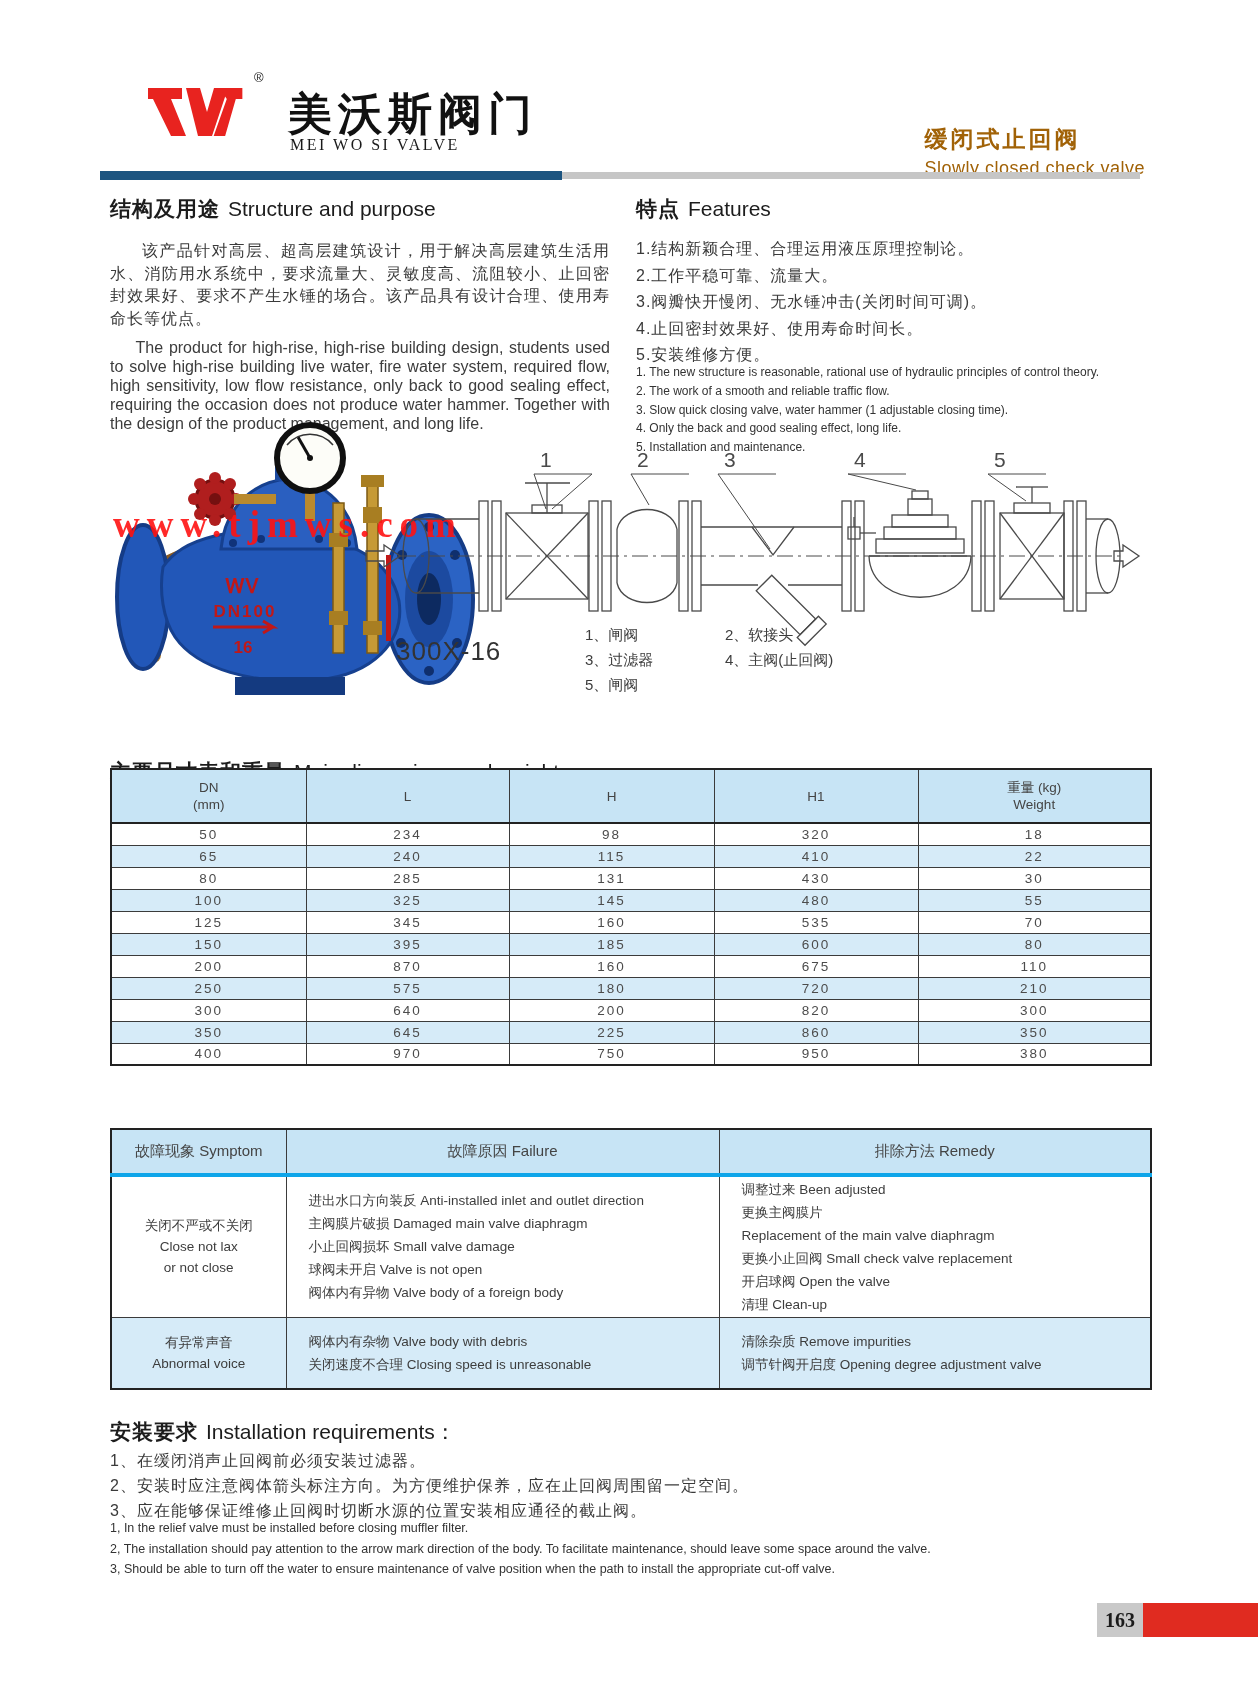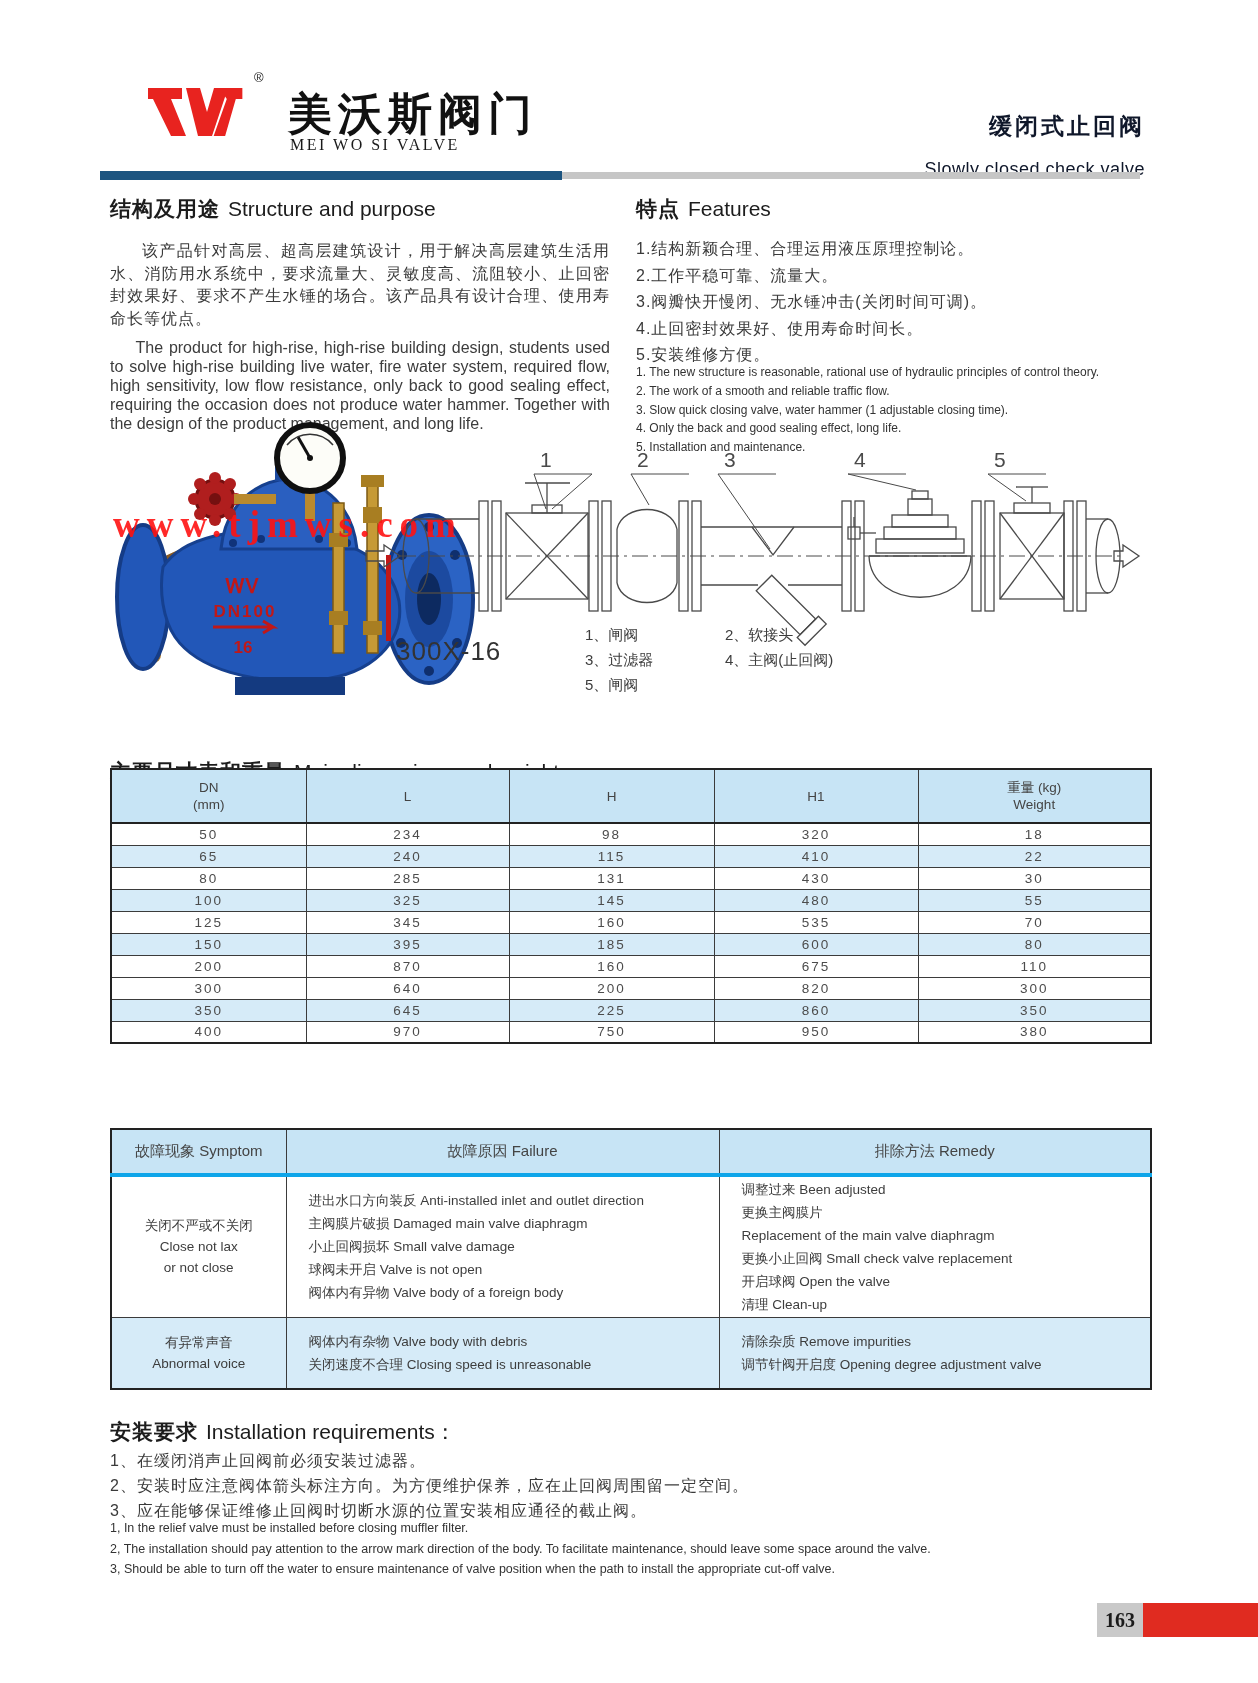--- a/index.html
+++ b/index.html
@@ -17,23 +17,23 @@
   .page{position:relative;width:1258px;height:1683px;background:#fff;overflow:hidden;
         font-family:"Liberation Sans",sans-serif;color:var(--ink)}
 
   
   .logo-mark{position:absolute;left:146px;top:84px}
   .logo-reg{position:absolute;left:254px;top:70px;font-size:13px;color:#222}
   .logo-cn{position:absolute;left:288px;top:92px;font-family:"DejaVu Serif","Liberation Serif",serif;
            font-size:44px;font-weight:700;letter-spacing:6px;color:#111;line-height:1}
   .logo-en{position:absolute;left:290px;top:136px;font-family:"Liberation Serif",serif;
            font-size:16px;letter-spacing:2.5px;color:#1a1a1a}
-  .doc-title{position:absolute;right:113px;top:111px;text-align:right;color:#0f172a}
+  .doc-title{position:absolute;right:113px;top:124px;color:#a16207}
   .doc-title .cn{font-size:23px;font-weight:600;letter-spacing:3px}
-  .doc-title .en{font-size:18px;margin-top:17px;letter-spacing:.5px}
+  .doc-title .en{font-size:18px;margin-top:3px;letter-spacing:.5px}
   .divider{position:absolute;left:100px;top:171px;width:1040px;display:flex}
   .divider .blue{width:462px;height:9px;background:var(--divider-blue)}
   .divider .gray{flex:1;height:7px;margin-top:1px;background:var(--divider-gray)}
 
   
   .h2{position:absolute;font-size:21px;color:#1c1c1c;white-space:nowrap}
   .h2 .cn{font-weight:600;letter-spacing:1px}
   .h2 .en{font-weight:500;margin-left:8px}
 
   
@@ -398,20 +398,27 @@
           <td>185</td>
           <td>600</td>
           <td>80</td>
         </tr>
         <tr>
           <td>200</td>
           <td>870</td>
           <td>160</td>
           <td>675</td>
           <td>110</td>
+        </tr>
+        <tr class="alt">
+          <td>250</td>
+          <td>575</td>
+          <td>180</td>
+          <td>720</td>
+          <td>210</td>
         </tr>
         <tr>
           <td>300</td>
           <td>640</td>
           <td>200</td>
           <td>820</td>
           <td>300</td>
         </tr>
         <tr class="alt">
           <td>350</td>

